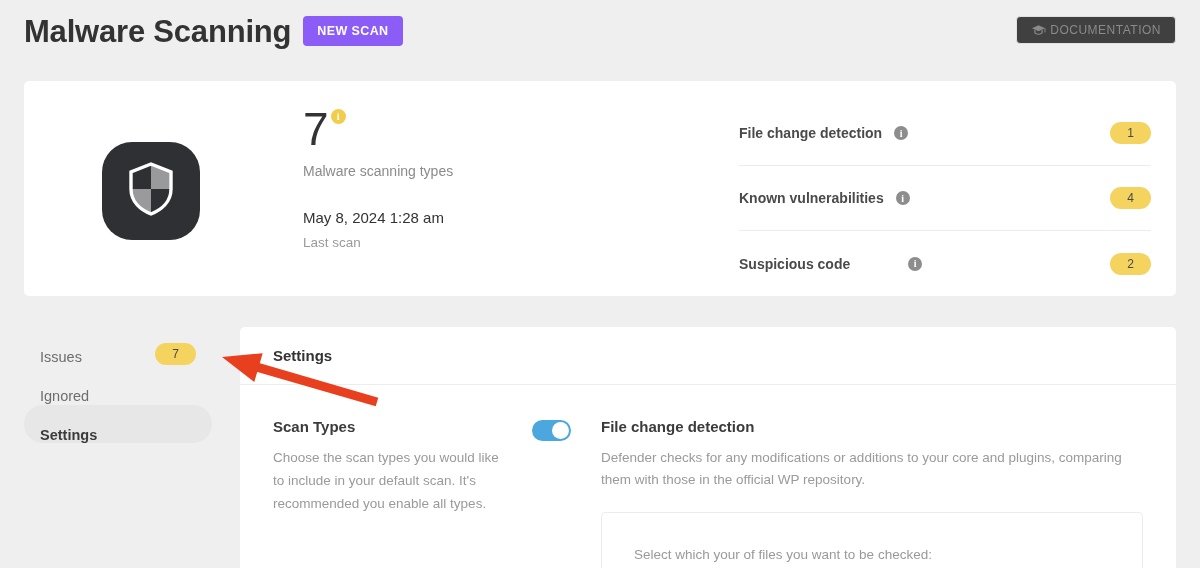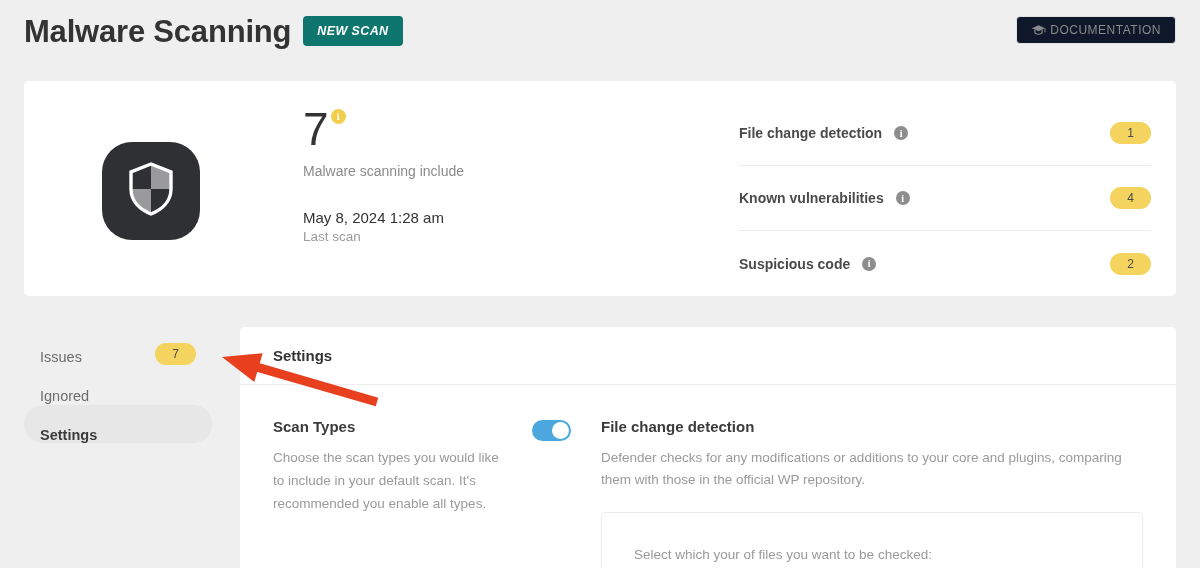--- a/index.html
+++ b/index.html
@@ -25,42 +25,41 @@
   .page-title {
     margin-left: 24px;
     font-size: 31px;
     font-weight: bold;
     color: #333333;
     letter-spacing: -0.2px;
     line-height: 1;
   }
   .new-scan-btn {
     margin-left: 12px;
-    background: #0f766e;
+    background: #8b5cf6;
     color: #ffffff;
     border: none;
     border-radius: 4px;
     font-size: 12.5px;
     font-weight: bold;
     letter-spacing: 0.4px;
     padding: 9px 14px 9px 14px;
     cursor: pointer;
     font-family: "Liberation Sans", sans-serif;
     line-height: 1;
-    font-style: italic;
   }
   .doc-btn {
     position: absolute;
     right: 24px;
     top: 16px;
     height: 28px;
     display: flex;
     align-items: center;
     gap: 4px;
-    background: #0f172a;
+    background: #404040;
     border: 1px solid #e2e2e2;
     border-radius: 4px;
     padding: 0 14px;
     cursor: pointer;
     font-family: "Liberation Sans", sans-serif;
   }
   .doc-btn .label {
     font-size: 12px;
     letter-spacing: 0.5px;
     color: #8a8a8a;
@@ -114,38 +113,38 @@
     font-size: 14px;
     color: #8b8b8b;
   }
   .last-scan-date {
     margin-top: 30px;
     font-size: 15px;
     font-weight: normal;
     color: #333333;
   }
   .last-scan-label {
-    margin-top: 3px;
+    margin-top: 9px;
     font-size: 13.5px;
     color: #9a9a9a;
   }
 
   
   .metrics {
     position: absolute;
     left: 715px; top: 20px;
     width: 412px;
   }
   .metric-row {
     display: flex;
     align-items: center;
     height: 65px;
     border-bottom: 1px solid #ececec;
   }
-  .metric-row:last-child { border-bottom: none; }
+  .metric-row:last-child { border-bottom: none; gap: 46px; }
   .metric-name {
     font-size: 14px;
     font-weight: bold;
     color: #4a4a4a;
   }
   .metric-info { margin-left: 12px; }
   .metric-pill {
     margin-left: auto;
     background: #f4d35e;
     color: #4a4a4a;
@@ -322,21 +321,21 @@
           <path d="M25 3 L45 11 L45 28 C45 41 35 49 25 53 C15 49 5 41 5 28 L5 11 Z" fill="none" stroke="#ffffff" stroke-width="3.4"></path>
         </svg>
       </span>
     </div>
 
     <div class="stats">
       <div class="issue-count-row">
         <span class="issue-count">7</span>
         <span class="info-dot yellow">i</span>
       </div>
-      <div class="stat-sub">Malware scanning include</div>
+      <div class="stat-sub">Malware scanning types</div>
       <div class="last-scan-date">May 8, 2024 1:28 am</div>
       <div class="last-scan-label">Last scan</div>
     </div>
 
     <div class="metrics">
 
       <div class="metric-row">
         <span class="metric-name">File change detection</span>
         <span class="info-dot gray metric-info">i</span>
         <span class="metric-pill">1</span>

